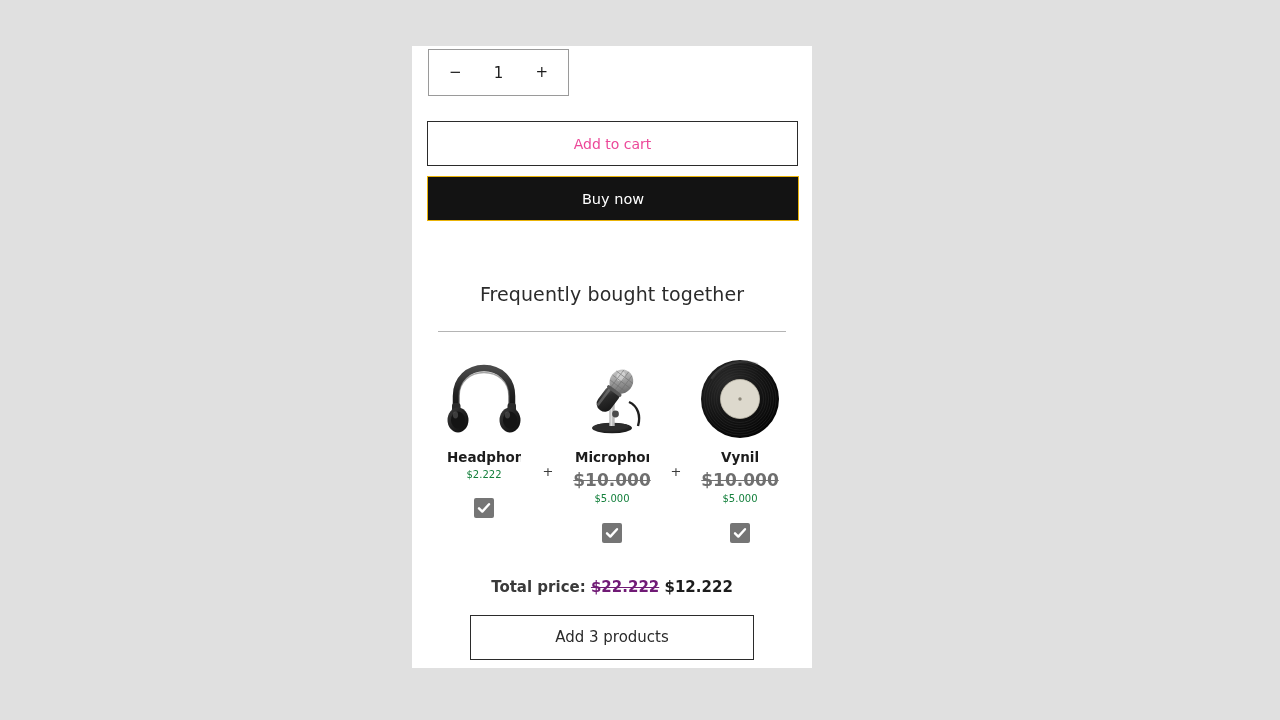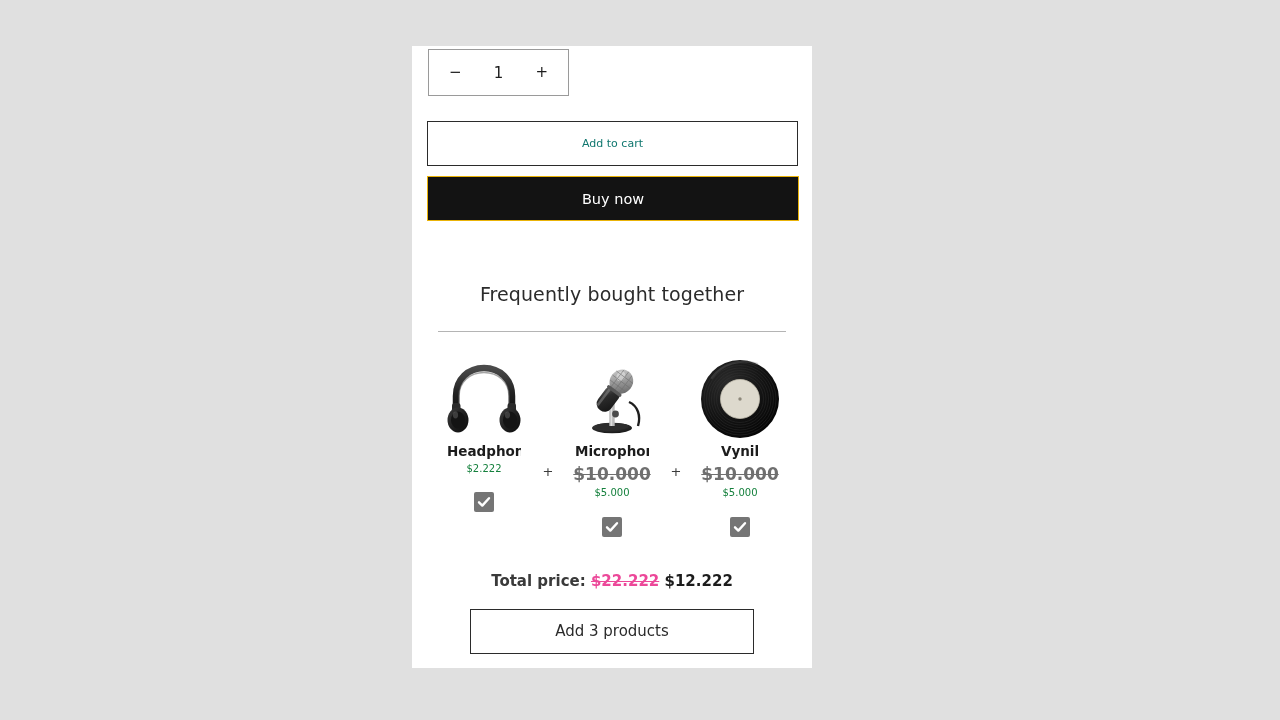--- a/index.html
+++ b/index.html
@@ -70,22 +70,22 @@
 
   
   .btn-addcart {
     position: absolute;
     left: 15px;
     top: 75px;
     width: 371px;
     height: 45px;
     background: #ffffff;
     border: 1px solid #2b2b2b;
-    color: #0f766e;
-    font-size: 11px;
+    color: #ec4899;
+    font-size: 14px;
     cursor: pointer;
     font-family: "DejaVu Sans", "Liberation Sans", sans-serif;
   }
   .btn-buynow {
     position: absolute;
     left: 15px;
     top: 130px;
     width: 372px;
     height: 45px;
     background: #131313;
@@ -144,21 +144,21 @@
     width: 86px;
     height: 86px;
     display: flex;
     align-items: center;
     justify-content: center;
     overflow: hidden;
   }
   .thumb svg { display: block; }
 
   .fbt-name {
-    margin-top: 0;
+    margin-top: 6px;
     font-size: 13.5px;
     font-weight: 700;
     color: #1c1c1c;
     line-height: 1.45;
     max-width: 74px;
     white-space: nowrap;
     overflow: hidden;
     text-align: center;
   }
   .fbt-price-old {
@@ -197,21 +197,21 @@
   .total-line {
     text-align: center;
     margin-top: 34px;
     font-size: 15px;
     font-weight: 700;
     color: #2b2b2b;
   }
   .total-label { color: #3a3a3a; }
   .total-old {
     text-decoration: line-through;
-    color: #ec4899;
+    color: #701a75;
   }
   .total-new { color: #1c1c1c; font-weight: 700; margin-top: 28px; }
 
   .btn-addproducts {
     display: block;
     margin: 19px auto 0 auto;
     width: 284px;
     height: 45px;
     background: #ffffff;
     border: 1px solid #2b2b2b;

